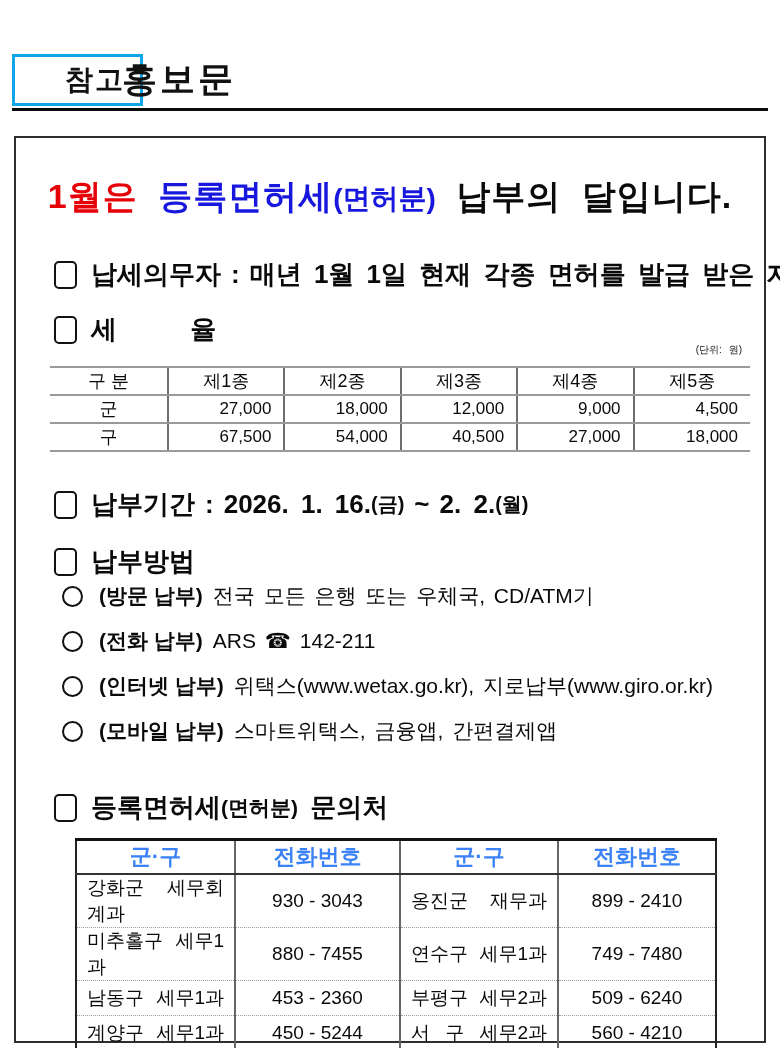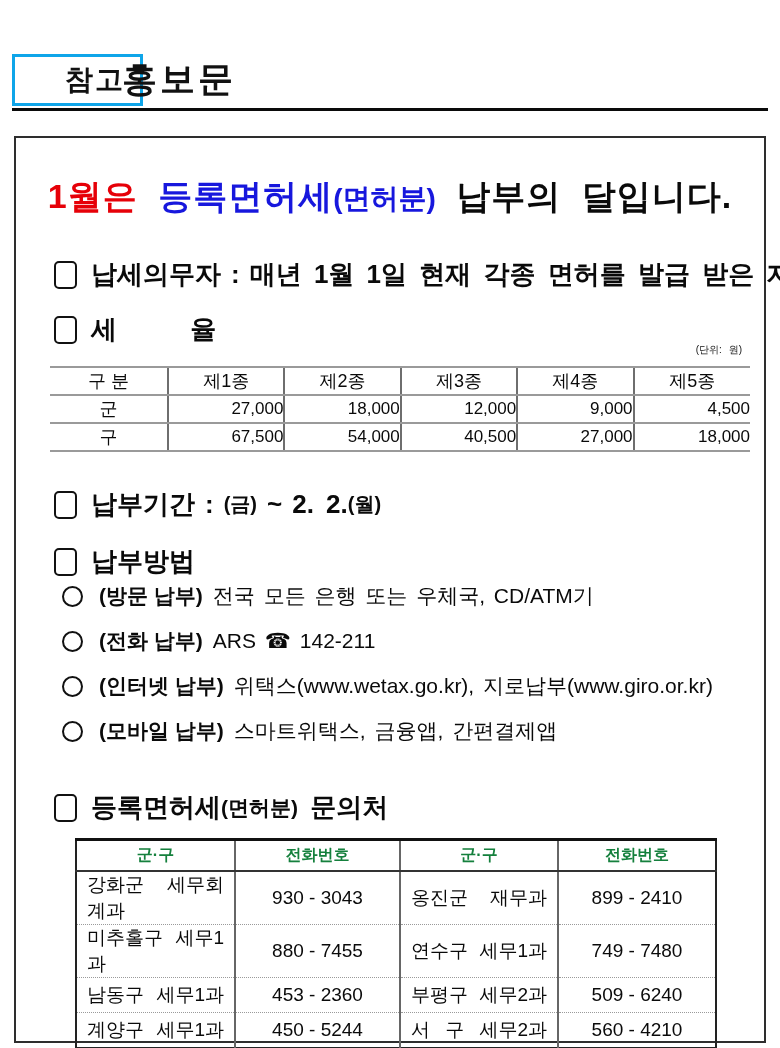--- a/index.html
+++ b/index.html
@@ -57,21 +57,21 @@
   .rate-table th,.rate-table td{
     height:26px;padding:0;font-weight:400;color:#0a0a0a;
     border-left:2px solid #6e6e6e;
   }
   .rate-table th:first-child,.rate-table td:first-child{border-left:none;}
   .rate-table thead th{
     font-size:18px;text-align:center;
     border-top:2px solid #9a9a9a;border-bottom:2px solid #9a9a9a;
   }
   .rate-table tbody td{
-    font-size:17px;text-align:right;border-bottom:2px solid #9a9a9a;
+    font-size:17px;text-align:right;padding-right:12px;border-bottom:2px solid #9a9a9a;
   }
   .rate-table tbody td.cat{text-align:center;padding-right:0;font-size:18px;}
   
   .pm-item{
     position:absolute;left:46px;display:flex;align-items:center;
     font-size:21px;color:#0a0a0a;white-space:pre;
   }
   .circle{
     display:inline-block;width:17px;height:17px;border:2px solid #111;
     border-radius:50%;margin-right:16px;flex:0 0 auto;
@@ -83,21 +83,21 @@
   
   .contact-table{
     position:absolute;left:59px;top:700px;width:640px;border-collapse:collapse;table-layout:fixed;
     border:2px solid #222;border-top:3px solid #111;
   }
   .contact-table col.k1{width:159px;}
   .contact-table col.k2{width:165px;}
   .contact-table col.k3{width:158px;}
   .contact-table col.k4{width:158px;}
   .contact-table th{
-    height:27px;font-size:16px;font-weight:800;text-align:center;color:#15803d;
+    height:27px;font-size:22px;font-weight:800;text-align:center;color:#3b82f6;
     border-bottom:2px solid #333;border-left:2px solid #666;margin-left:12px;
   }
   .contact-table th:first-child{border-left:none;}
   .contact-table td{
     height:32px;font-size:19px;color:#0a0a0a;border-left:2px solid #666;
     border-top:1px dotted #9a9a9a;
   }
   .contact-table td:first-child{border-left:none;}
   .contact-table tbody tr:first-child td{border-top:none;}
   .contact-table td.dept{
@@ -171,21 +171,21 @@
         <td>27,000</td>
         <td>18,000</td>
       </tr>
     </tbody>
   </table>
 
   <div class="sec" style="top:349px;">
     <span class="cbx"></span>
     <span>납부기간</span>
     <span class="sec-colon">:</span>
-    <span class="period-day">(금)</span>
+    <span>2026. 1. 16.</span><span class="period-day">(금)</span>
     <span class="tilde">~</span>
     <span>2. 2.</span><span class="period-day">(월)</span>
   </div>
 
   <div class="sec" style="top:406px;">
     <span class="cbx"></span>
     <span>납부방법</span>
   </div>
 
   <div class="pm-item" style="top:444px;text-align:center;">

